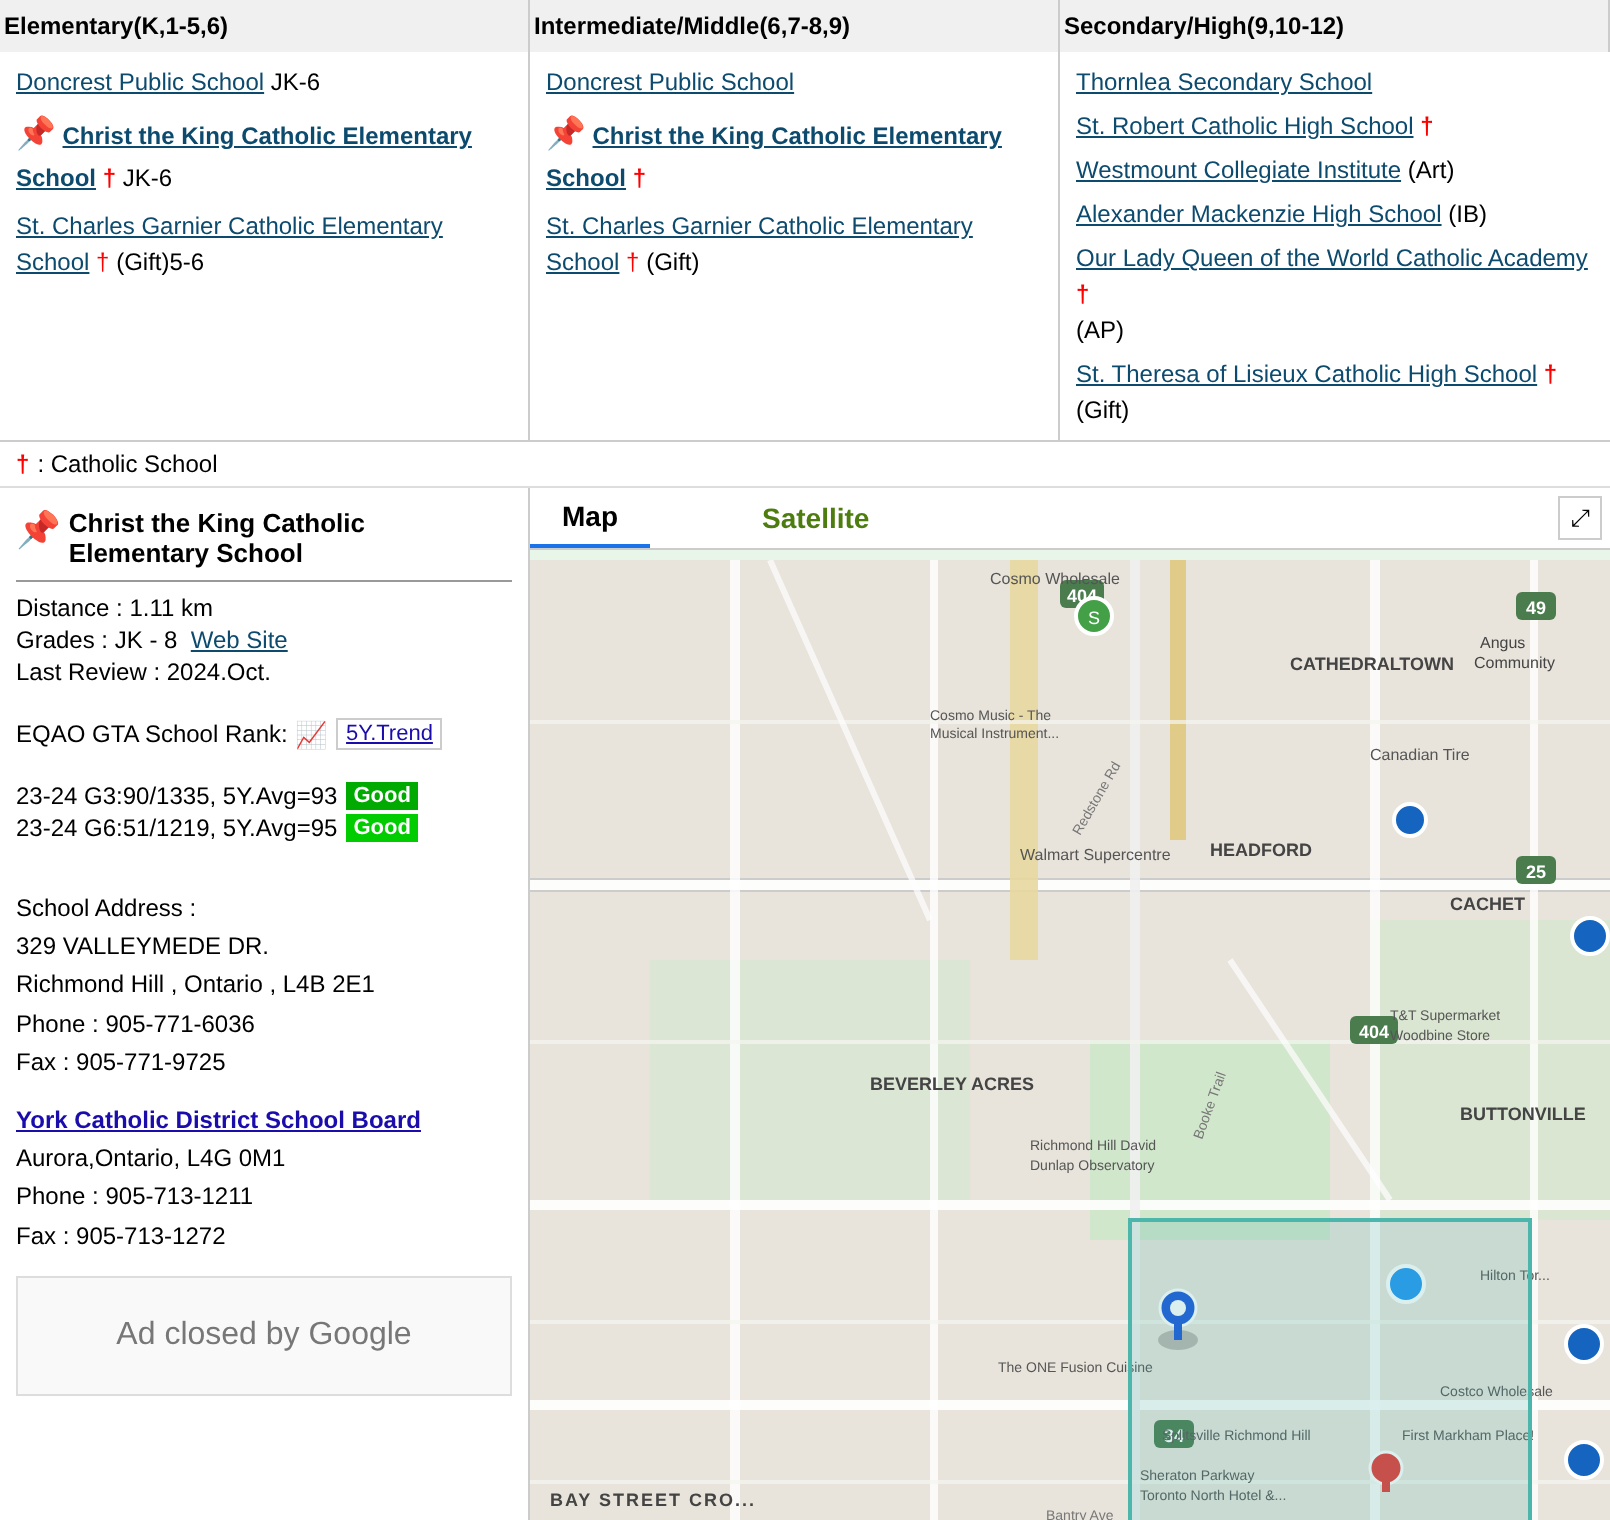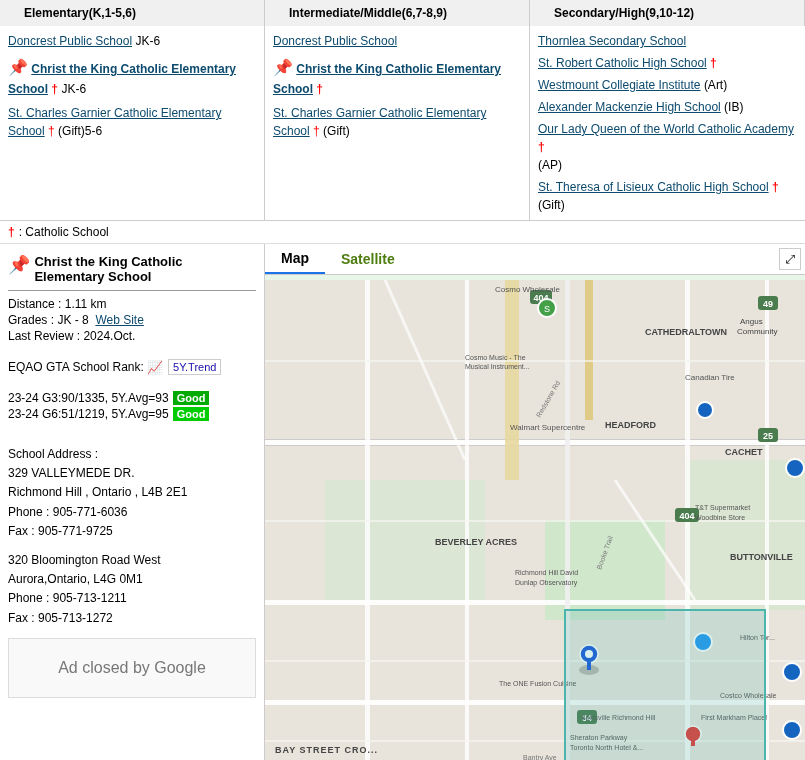--- a/index.html
+++ b/index.html
@@ -6,21 +6,21 @@
     body { font-family: Arial, sans-serif; font-size: 12px; background: #fff; width: 805px; height: 760px; overflow: hidden; }
 
     .top-grid {
       display: grid;
       grid-template-columns: 265px 265px 275px;
       border-bottom: 1px solid #ccc;
     }
     .col-header {
       background: #f0f0f0;
       font-weight: bold;
-      padding: 6px 24px;
+      padding: 6px 2px;
       border-right: 1px solid #ccc;
       font-size: 12px;
     }
     .col-header:last-child { border-right: none; }
 
     .col-content {
       padding: 6px 8px;
       border-right: 1px solid #ccc;
       vertical-align: top;
       font-size: 12px;
@@ -68,20 +68,21 @@
     .info-line { margin: 2px 0; font-size: 12px; }
 
     .rank-row { display: flex; align-items: center; gap: 4px; margin: 16px 0; }
     .trend-btn {
       background: #fff;
       border: 1px solid #ccc;
       padding: 1px 4px;
       font-size: 11px;
       cursor: pointer;
       color: #1a0dab;
+      text-decoration: underline;
     }
     .trend-icon { color: orange; font-size: 13px; }
 
     .grade-row { display: flex; align-items: center; gap: 4px; margin: 2px 0; }
     .badge-good { background: #00aa00; color: white; padding: 1px 4px; font-size: 11px; font-weight: bold; }
     .badge-good2 { background: #00cc00; color: white; padding: 1px 4px; font-size: 11px; font-weight: bold; }
 
     .address-block { margin-top: 24px; font-size: 12px; line-height: 1.6; }
 
     .board-link { color: #1a0dab; font-weight: bold; text-decoration: underline; }
@@ -107,20 +108,21 @@
     .map-controls {
       position: absolute;
       top: 0;
       left: 0;
       display: flex;
       align-items: center;
       z-index: 10;
       background: white;
       border-bottom: 1px solid #ccc;
       width: 100%;
+      gap: 40px;
     }
 
     .map-btn {
       padding: 6px 16px;
       font-size: 14px;
       font-weight: bold;
       border: none;
       cursor: pointer;
       background: white;
     }
@@ -280,21 +282,21 @@
         <span>Phone :</span>
         <span>905-771-6036</span>
       </div>
       <div>
         <span>Fax :</span>
         <span>905-771-9725</span>
       </div>
     </div>
 
     <div class="board-block">
-      <div>320 Bloomington Road West</div>
+      <a href="#" class="board-link">York Catholic District School Board</a>
       <div>Aurora,Ontario, L4G 0M1</div>
       <div>
         <span>Phone :</span>
         <span>905-713-1211</span>
       </div>
       <div>
         <span>Fax :</span>
         <span>905-713-1272</span>
       </div>
     </div>

